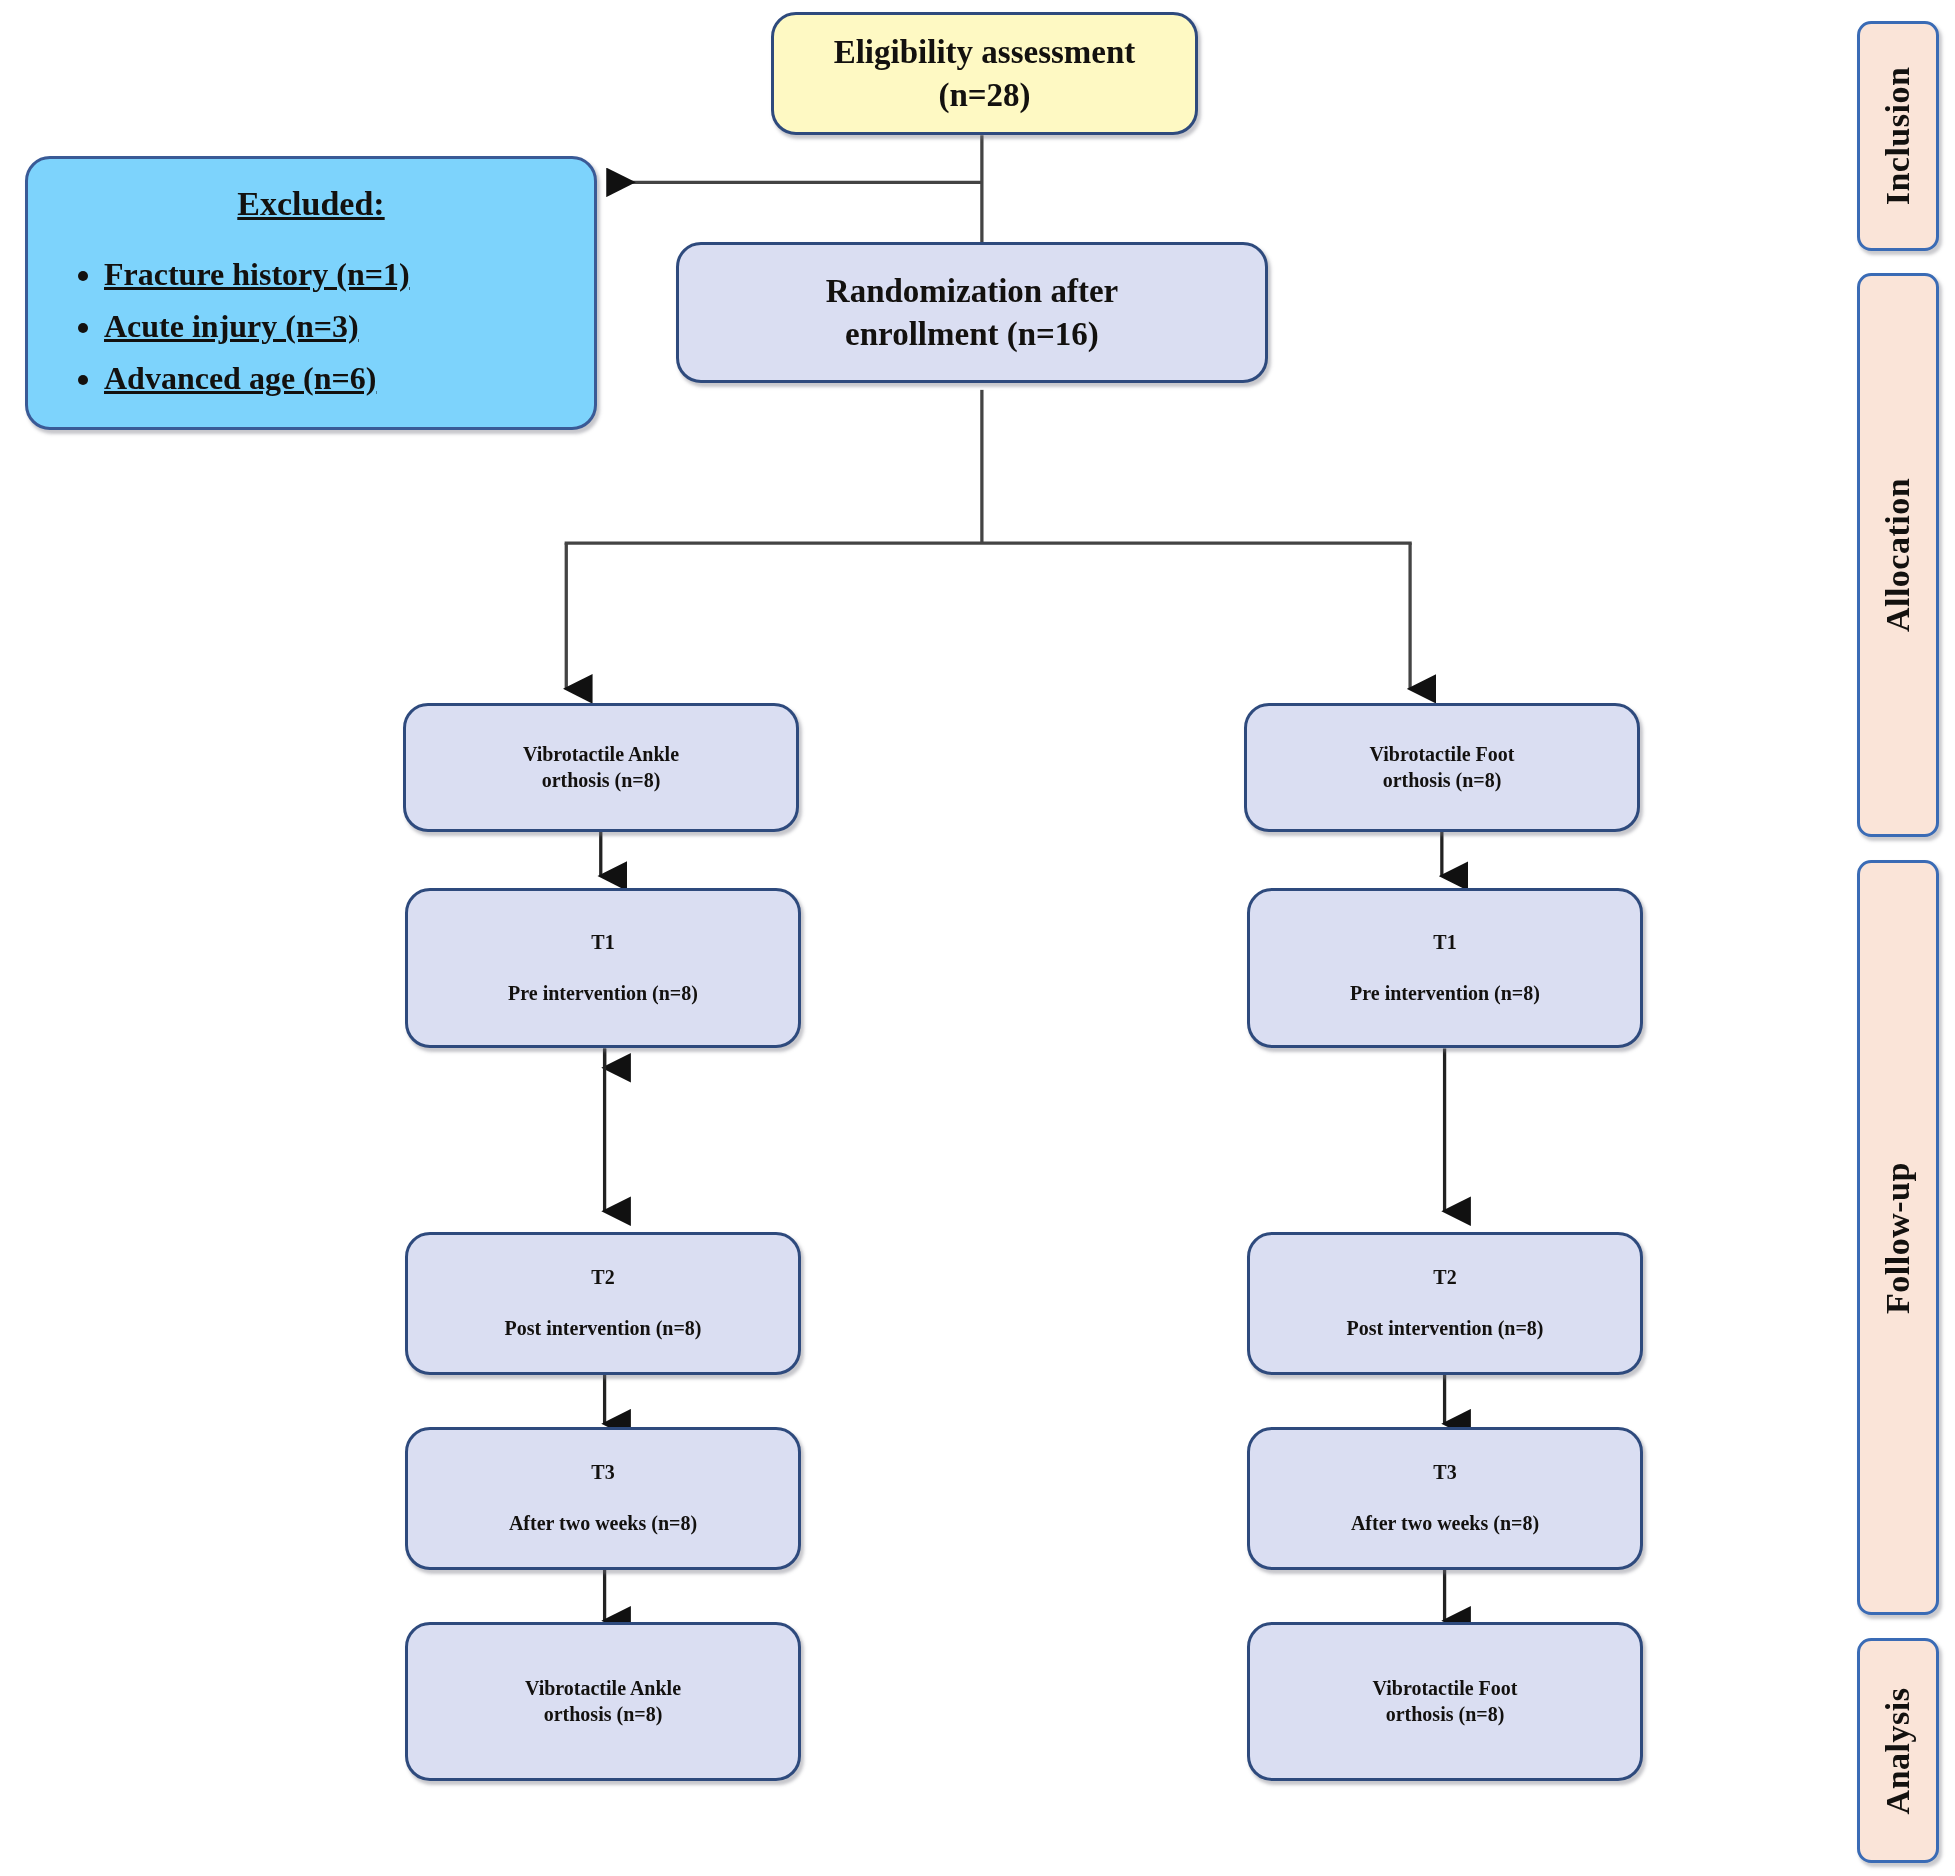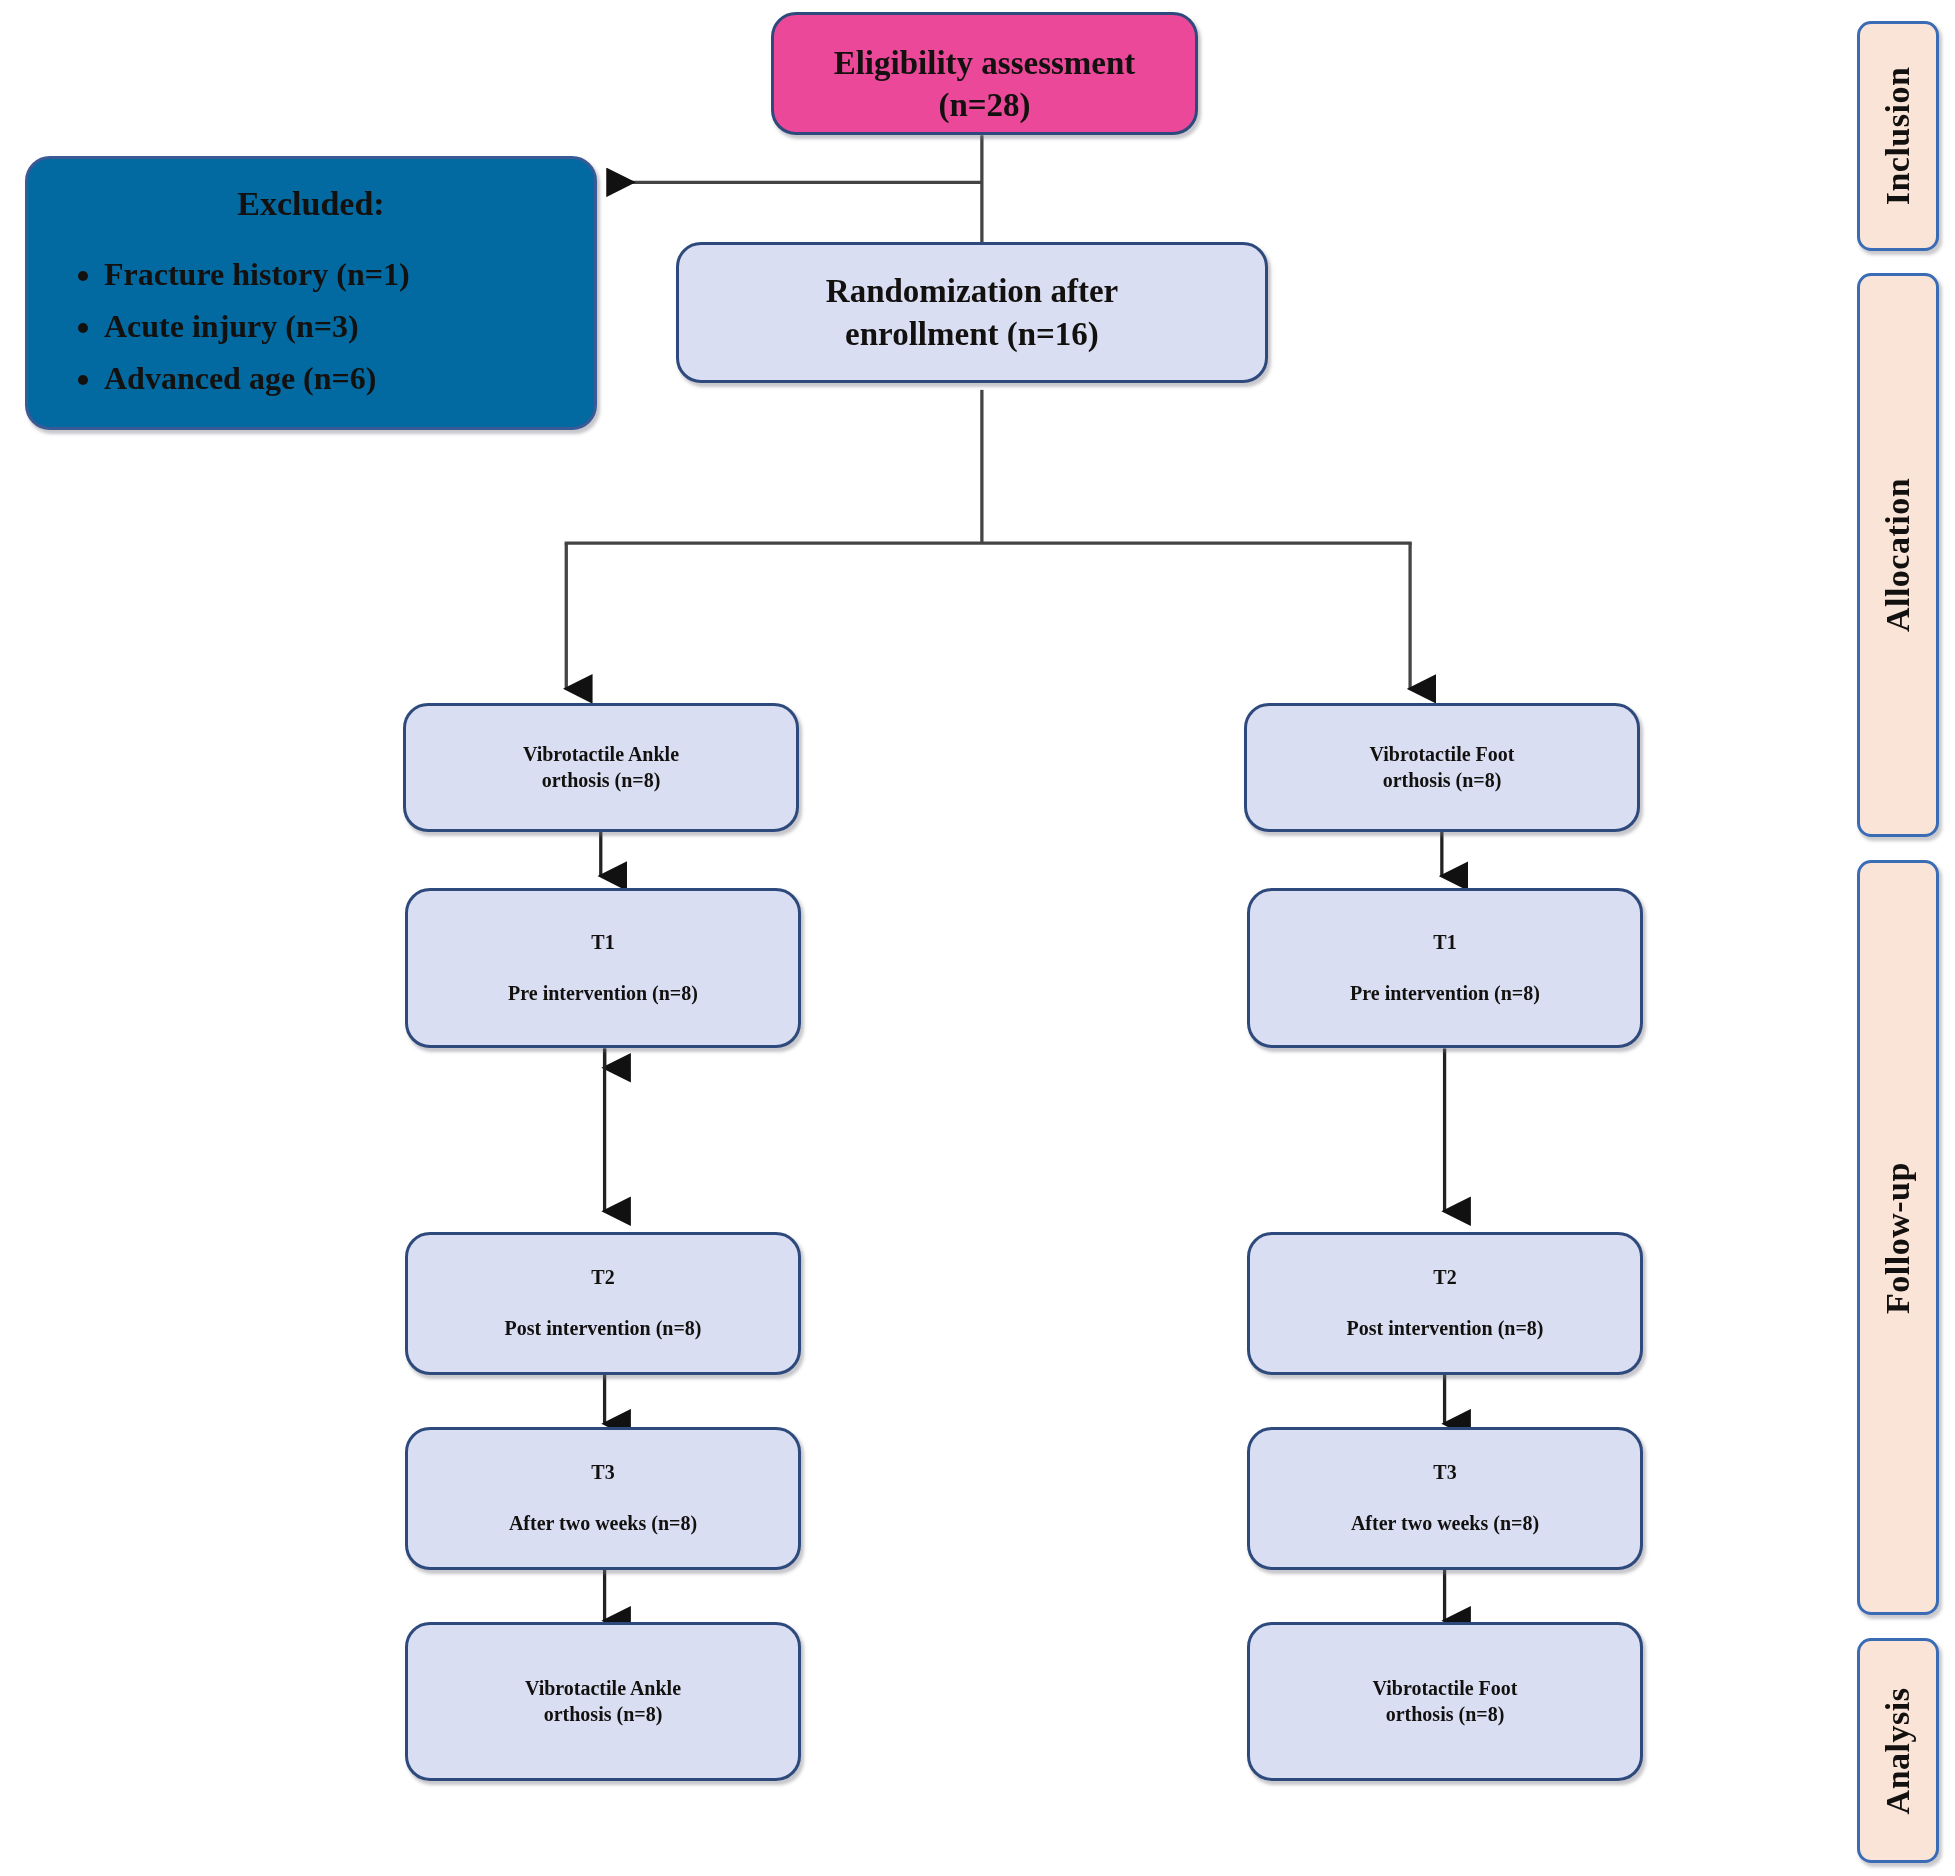--- a/index.html
+++ b/index.html
@@ -31,23 +31,23 @@
     justify-content: center;
     text-align: center;
     border: 3.8px solid #2e4a7d;
     border-radius: 25px;
     box-shadow: 2.7px 3.3px 3.3px rgba(120,120,130,0.42);
     font-weight: bold;
     color: #13110f;
     line-height: 1.28;
     padding: 5.5px 13px;
   }
-  .fill-peach { background: #ec4899; justify-content: flex-end; }
+  .fill-peach { background: #fef9c3; }
   .fill-blue  { background: #dadef2; }
-  .fill-gray  { background: #0369a1; border-color: #3a5a96; }
+  .fill-gray  { background: #7dd3fc; border-color: #3a5a96; text-decoration: underline; }
 
   .node .ln { display: block; white-space: nowrap; }
   .gap { height: 25px; }
 
   
   .excl-title {
     font-size: 34px;
     font-weight: bold;
     margin: 0 0 24px 0;
     text-align: center;

